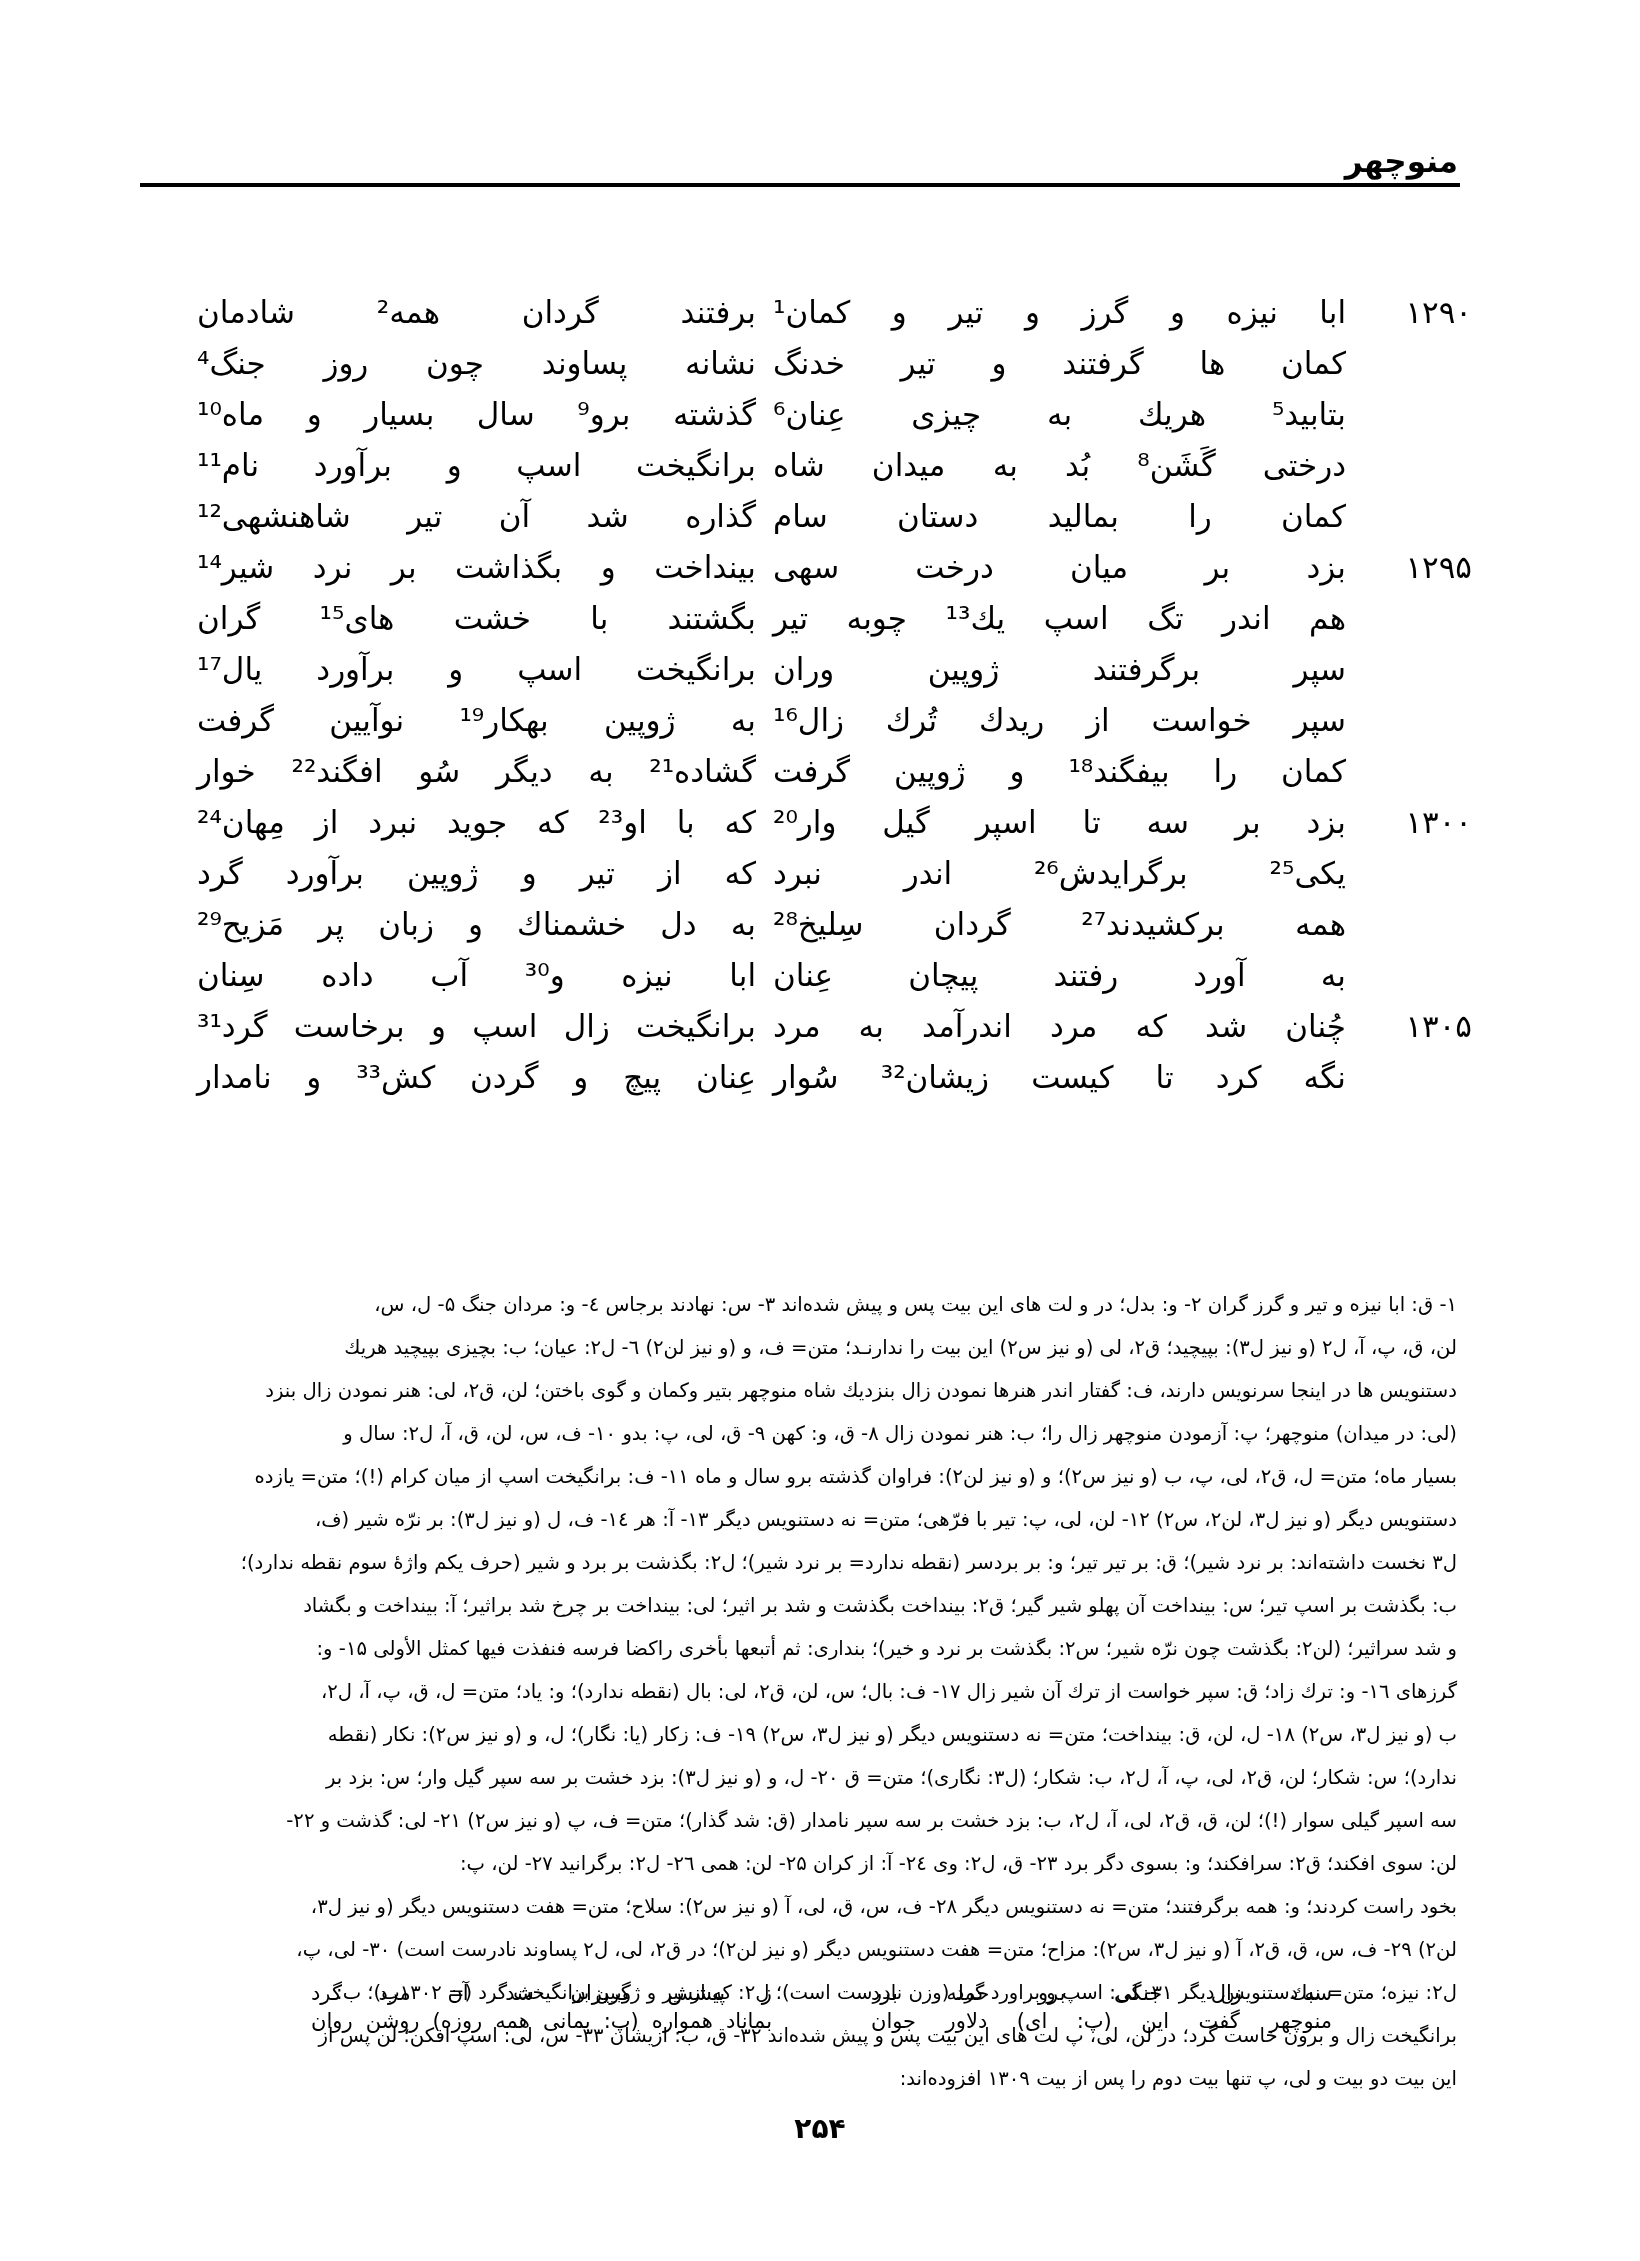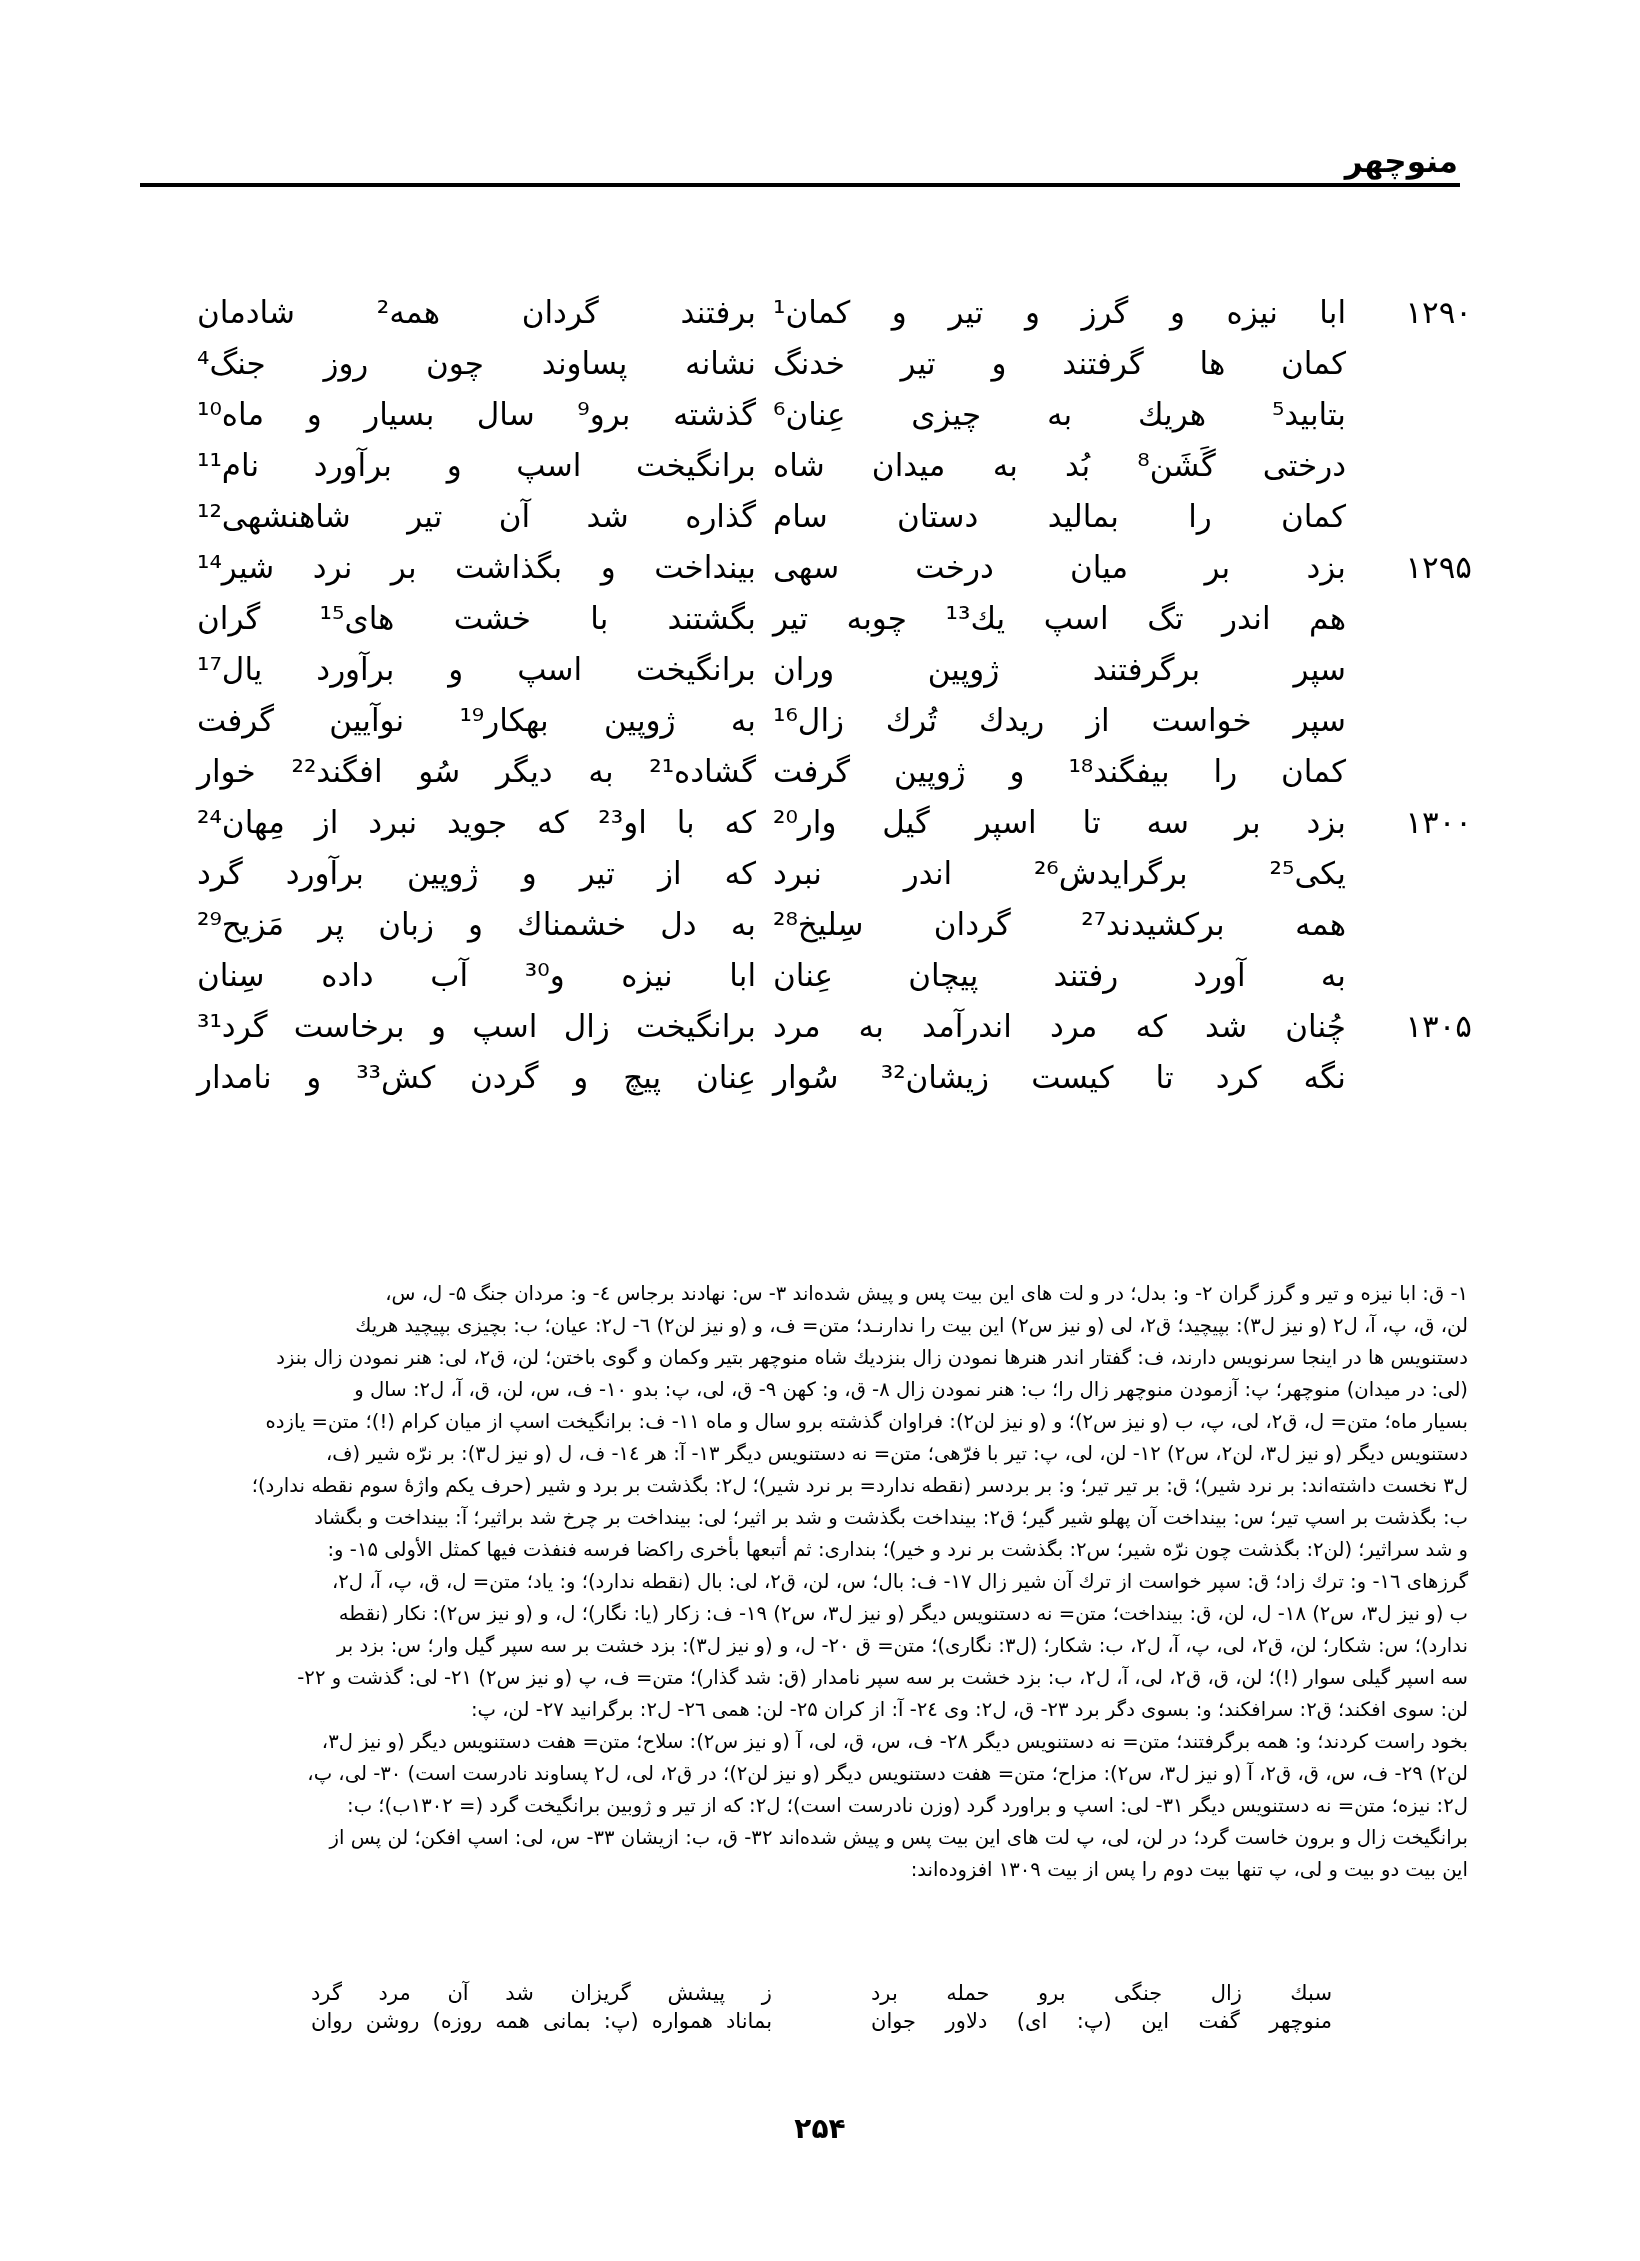--- a/index.html
+++ b/index.html
@@ -29,21 +29,21 @@
       font-size: 31px; white-space: nowrap; text-align: justify;
       text-align-last: justify;
     }
     .col.right .line .hemi { position: absolute; right: 126px; width: 573px; text-align: justify; text-align-last: justify; }
     .col.left .line .hemi { position: absolute; right: 0; width: 559px; text-align: justify; text-align-last: justify; }
     .vnum { position: absolute; right: 0; width: 98px; text-align: center; font-size: 31px; }
     .notes {
       position: absolute; top: 1276px; right: 168px; width: 1301px;
       font-size: 19.6px; line-height: 28px; text-align: justify;
     }
-    .notes p { margin: 4px; }
+    .notes p { margin: 15px; }
     .extra-verses { position: absolute; top: 1979px; right: 308px; width: 1021px; font-size: 21px; }
     .extra-verses .row { display: flex; justify-content: space-between; height: 28px; line-height: 28px; }
     .extra-verses .row span { width: 461px; text-align: justify; text-align-last: justify; }
     .page-number {
       position: absolute; top: 2112px; left: 0; right: 0; text-align: center;
       font-size: 28px; font-weight: bold; direction: rtl;
     }
   </style>
 </head>
 <body>

